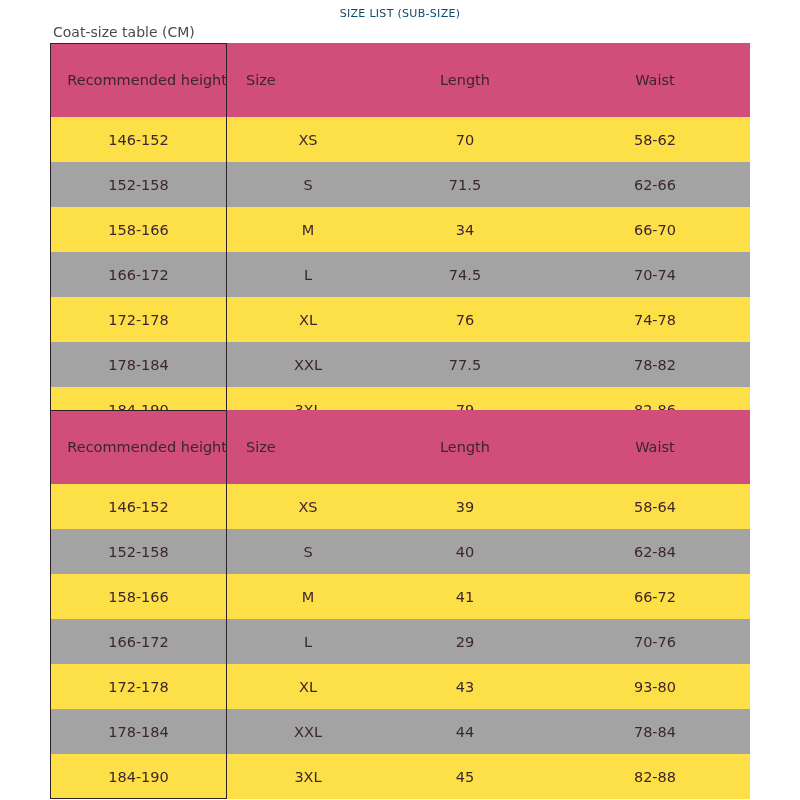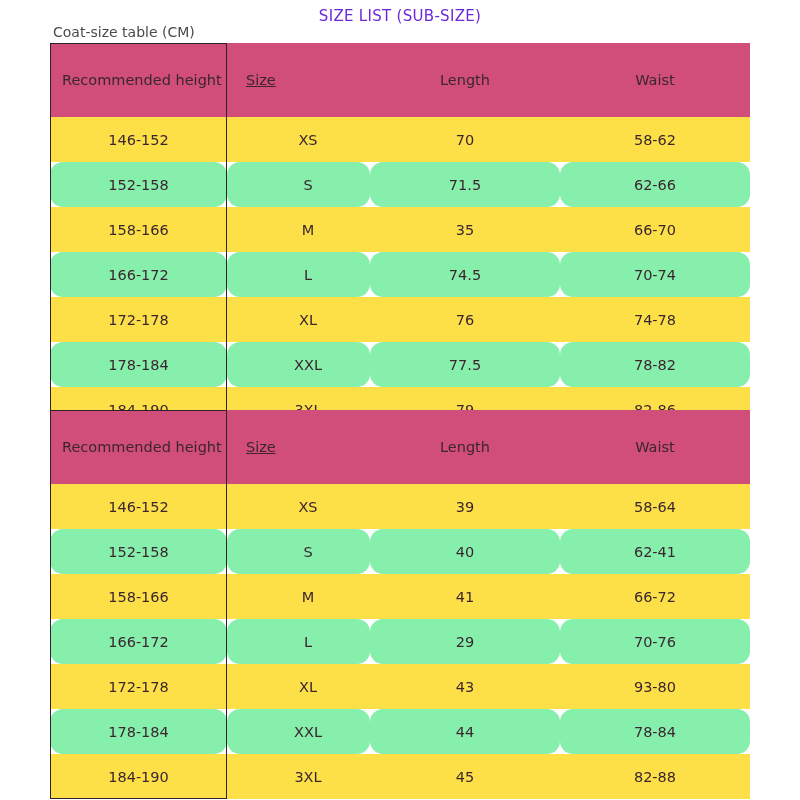--- a/index.html
+++ b/index.html
@@ -20,22 +20,22 @@
     height: 800px;
   }
 
   
   .main-title {
     position: absolute;
     top: 7px;
     left: 0;
     width: 800px;
     text-align: center;
-    font-size: 15px;
-    color: #6d28d9;
+    font-size: 11px;
+    color: #0c4a6e;
     letter-spacing: 0.3px;
     white-space: nowrap;
   }
 
   
   .table-block {
     position: absolute;
     left: 50px;
     width: 640px;
   }
@@ -74,30 +74,30 @@
     vertical-align: middle;
   }
 
   .size-table thead th {
     height: 74px;
     background: #d14d7a;
   }
 
   
   .size-table tbody tr.odd  td { background: #fde047; }
-  .size-table tbody tr.even td { background: #86efac; border-radius: 13px; }
+  .size-table tbody tr.even td { background: #a3a3a3; }
 
   
   .col-height { text-align: center; }
   .col-size   { text-align: center;  padding-left: 19px !important; }
   .col-length { text-align: center; }
   .col-waist  { text-align: center; }
 
-  thead .col-height { text-align: left; padding-left: 12px !important; }
-  thead .col-size   { text-align: left; padding-left: 19px !important; text-decoration: underline; }
+  thead .col-height { text-align: right; padding-left: 12px !important; }
+  thead .col-size   { text-align: left; padding-left: 19px !important; }
 
   
   .first-col-outline {
     position: absolute;
     left: 0;
     top: 0;
     width: 177px;
     height: 100%;
     border: 1.4px solid #2e2226;
     box-sizing: border-box;
@@ -140,21 +140,21 @@
             </tr>
             <tr class="even">
               <td class="col-height">152-158</td>
               <td class="col-size">S</td>
               <td class="col-length">71.5</td>
               <td class="col-waist">62-66</td>
             </tr>
             <tr class="odd">
               <td class="col-height">158-166</td>
               <td class="col-size">M</td>
-              <td class="col-length">35</td>
+              <td class="col-length">34</td>
               <td class="col-waist">66-70</td>
             </tr>
             <tr class="even">
               <td class="col-height">166-172</td>
               <td class="col-size">L</td>
               <td class="col-length">74.5</td>
               <td class="col-waist">70-74</td>
             </tr>
             <tr class="odd">
               <td class="col-height">172-178</td>
@@ -201,21 +201,21 @@
             <tr class="odd">
               <td class="col-height">146-152</td>
               <td class="col-size">XS</td>
               <td class="col-length">39</td>
               <td class="col-waist">58-64</td>
             </tr>
             <tr class="even">
               <td class="col-height">152-158</td>
               <td class="col-size">S</td>
               <td class="col-length">40</td>
-              <td class="col-waist">62-41</td>
+              <td class="col-waist">62-84</td>
             </tr>
             <tr class="odd">
               <td class="col-height">158-166</td>
               <td class="col-size">M</td>
               <td class="col-length">41</td>
               <td class="col-waist">66-72</td>
             </tr>
             <tr class="even">
               <td class="col-height">166-172</td>
               <td class="col-size">L</td>

